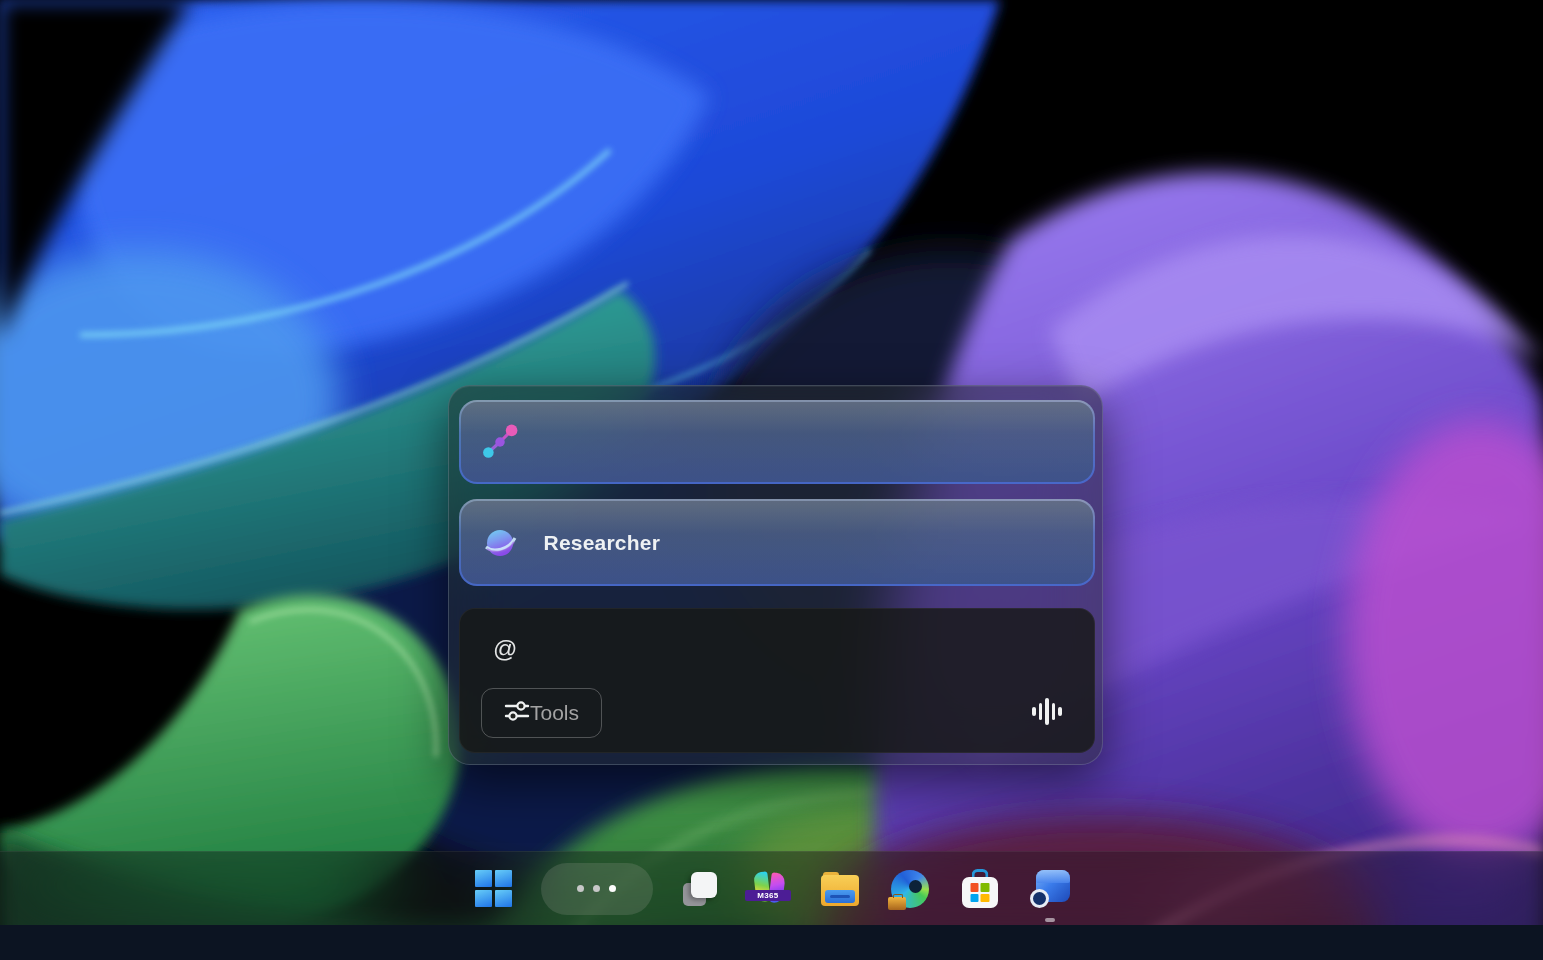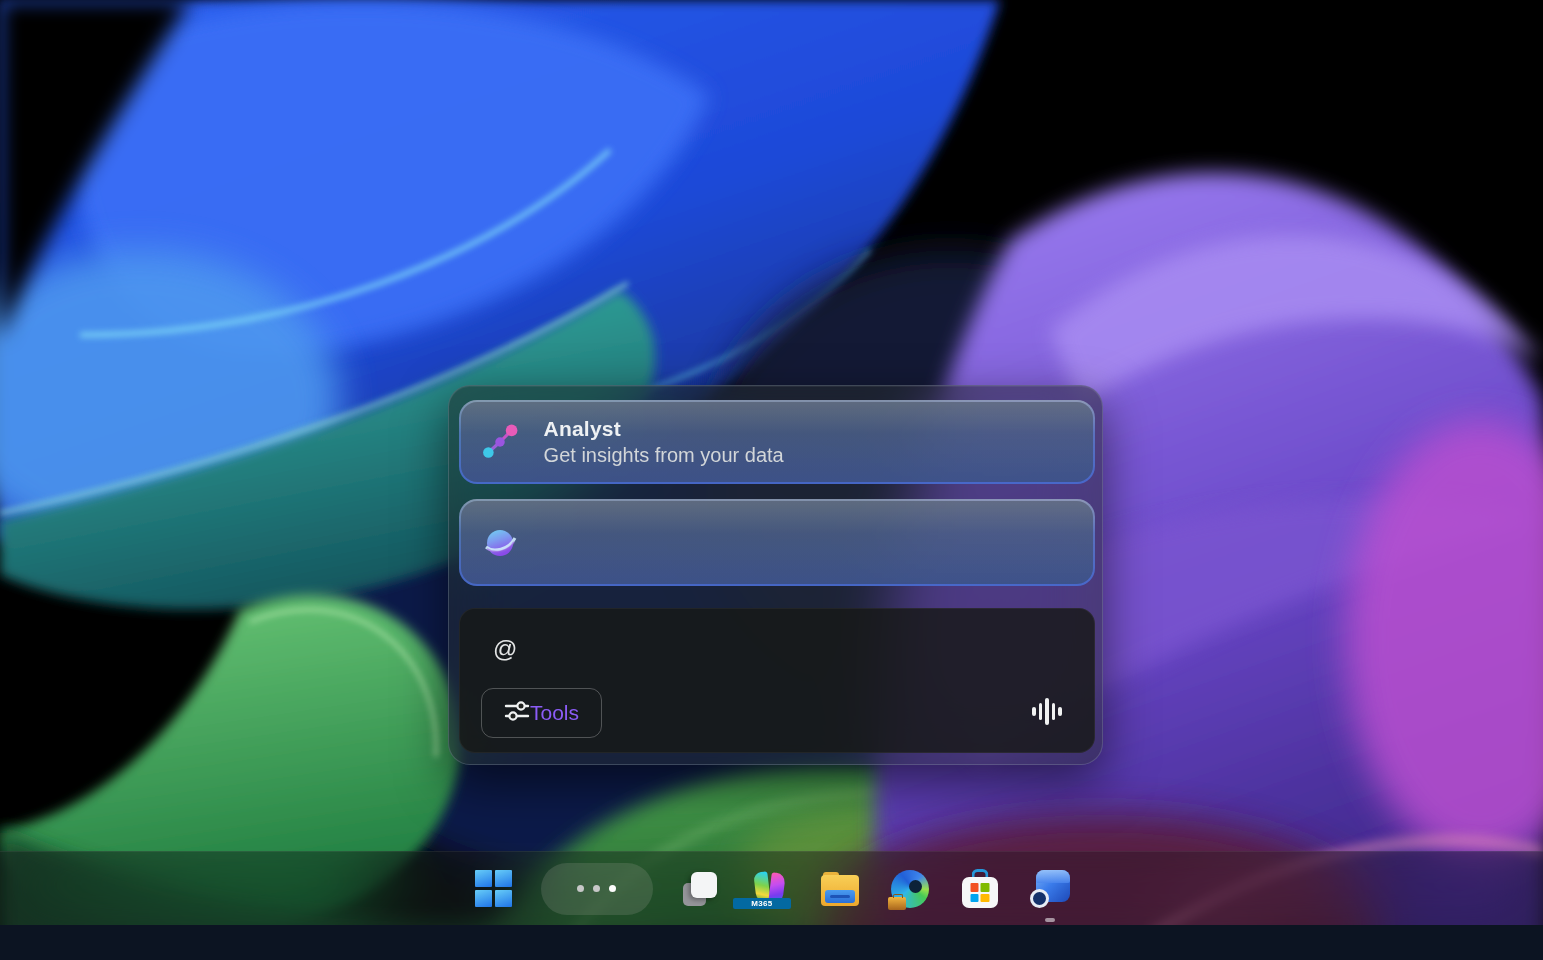--- a/index.html
+++ b/index.html
@@ -40,21 +40,21 @@
   .composer {
     position:absolute; left:10px; top:222px; width:636px; height:145px;
     border-radius:16px; background:rgba(23,25,22,0.82);
     border:1px solid rgba(255,255,255,0.05); cursor:text;
   }
   .mention { position:absolute; left:33px; top:26px; font-size:24px; color:#e3e5e5; }
   .tools-btn {
     position:absolute; left:21px; bottom:14px; width:121px; height:50px;
     border-radius:12px; border:1px solid rgba(255,255,255,0.25);
     background:transparent; display:flex; align-items:center; justify-content:center;
-    color:#8b5cf6; font-size:21px; cursor:pointer;
+    color:#a3a3a3; font-size:21px; cursor:pointer;
   }
   .voice { position:absolute; right:32px; bottom:25px; height:32px; display:flex; align-items:center; gap:3px; cursor:pointer; }
   .voice span { width:3.6px; border-radius:2px; background:#f1f2f2; display:block; }
   .voice .b1 { height:9px; }  .voice .b2 { height:17px; }
   .voice .b3 { height:27px; } .voice .b4 { height:17px; } .voice .b5 { height:9px; }
 
   
   .taskbar {
     position:absolute; left:0; right:0; bottom:35px; height:74px;
     background:rgba(28,27,30,0.42);
@@ -78,21 +78,21 @@
 
   .tv { position:relative; width:34px; height:34px; }
   .tv .back { position:absolute; left:0; bottom:0; width:23px; height:23px; background:#95959a; border-radius:5px; }
   .tv .front { position:absolute; right:0; top:0; width:26px; height:26px; background:#f4f5f6; border-radius:6px; box-shadow:-2px 2px 5px rgba(0,0,0,0.35); }
 
   .m365 { position:relative; width:40px; height:40px; }
   .m365 .l { position:absolute; left:5px; top:3px; width:14px; height:30px; border-radius:10px 4px 6px 12px;
     background:linear-gradient(200deg,#2ad3f0 5%,#7fd24a 45%,#f5d93d 72%,#2f9e3f 100%); transform:rotate(-7deg); }
   .m365 .r { position:absolute; right:6px; top:4px; width:14px; height:30px; border-radius:4px 12px 12px 6px;
     background:linear-gradient(160deg,#ff5bb0 0%,#c44df0 40%,#7a3bf0 70%,#2f6ff0 100%); transform:rotate(7deg); }
-  .m365 .badge { position:absolute; right:-1px; bottom:0; background:#0369a1; color:#fff; font-size:8px; font-weight:700; padding:1px 18px; border-radius:2px; letter-spacing:.3px; }
+  .m365 .badge { position:absolute; right:-1px; bottom:8px; background:#4c1d95; color:#fff; font-size:8px; font-weight:700; padding:1px 12px; border-radius:2px; letter-spacing:.3px; }
 
   .folder { position:relative; width:38px; height:34px; }
   .folder .tab { position:absolute; top:0; left:2px; width:16px; height:9px; background:#e9b23c; border-radius:3px 3px 0 0; }
   .folder .back { position:absolute; left:0; right:0; top:3px; bottom:0; background:linear-gradient(180deg,#f8cf57,#eda72c); border-radius:4px; }
   .folder .front { position:absolute; left:4px; right:4px; bottom:3px; height:13px; background:linear-gradient(180deg,#4a9bf0,#2a6fd8); border-radius:3px; }
   .folder .front::after { content:""; position:absolute; left:5px; right:5px; top:5px; height:3px; border-radius:2px; background:#1d54b8; }
 
   .edge { position:relative; width:38px; height:38px; }
   .edge .ball { position:absolute; inset:0; border-radius:50%;
     background:conic-gradient(from 130deg at 55% 45%, #46c956, #2fb7e8 100deg, #2160d8 190deg, #3f86ec 268deg, #9adf4e 330deg, #46c956); }
@@ -198,44 +198,41 @@
       <div class="agent-card-inner">
         <div class="agent-icon">
           <svg viewBox="0 0 36 36" width="38" height="38">
             <line x1="8" y1="27" x2="18" y2="18" stroke="#9a5fd8" stroke-width="3"></line>
             <line x1="18" y1="18" x2="28" y2="8" stroke="#c454c8" stroke-width="3"></line>
             <circle cx="7" cy="28" r="5" fill="#3ec8e8"></circle>
             <circle cx="18" cy="18" r="4.5" fill="#9a55e0"></circle>
             <circle cx="29" cy="7" r="5.5" fill="#e85bb8"></circle>
           </svg>
         </div>
-        <div class="agent-text">
-          <div class="agent-title">Analyst</div>
-          <div class="agent-desc">Get insights from your data</div>
-        </div>
       </div>
     </div>
 
     <div class="agent-card card-2">
       <div class="agent-card-inner">
         <div class="agent-icon">
           <svg viewBox="0 0 38 38" width="38" height="38">
             <defs>
               <linearGradient id="rg" x1="0" y1="0" x2="0.35" y2="1">
                 <stop offset="0" stop-color="#6fd4f2"></stop>
                   <stop offset="0.45" stop-color="#7e9bf0"></stop>
                   <stop offset="1" stop-color="#8b4ae8"></stop>
               </linearGradient>
             </defs>
             <circle cx="19" cy="19" r="13" fill="url(#rg)"></circle>
             <path d="M5,23 C12,29 28,26 34,14" stroke="#cfeafc" stroke-width="3" fill="none" opacity="0.9"></path>
             <path d="M6,25 C14,30 27,28 33,18" stroke="#9a5fe0" stroke-width="2" fill="none" opacity="0.6"></path>
           </svg>
         </div>
         <div class="agent-text">
+          <div class="agent-title">Researcher</div>
         </div>
       </div>
     </div>
 
     <div class="composer">
       <div class="mention">@</div>
       <div class="tools-btn">
         <span>
           <svg viewBox="0 0 26 22" width="26" height="22">
             <line x1="2" y1="6" x2="24" y2="6" stroke="#f0f2f2" stroke-width="2.4" stroke-linecap="round"></line>

